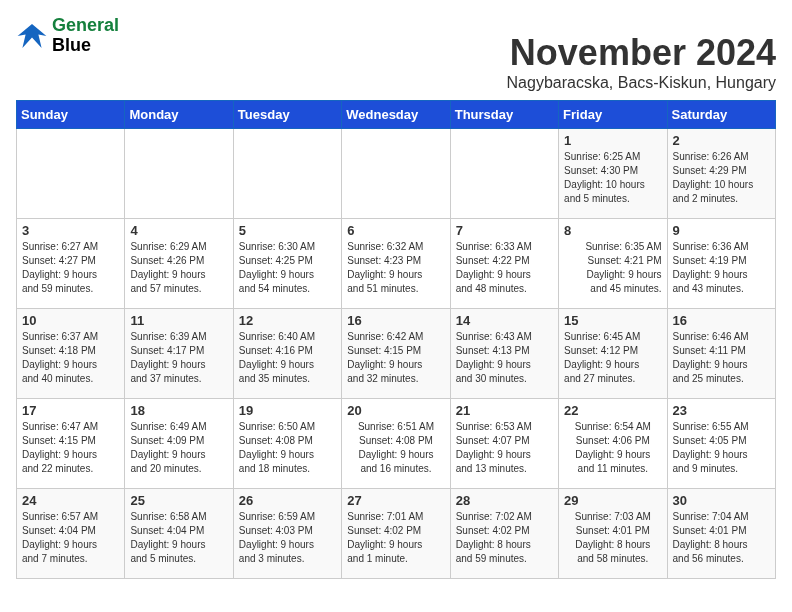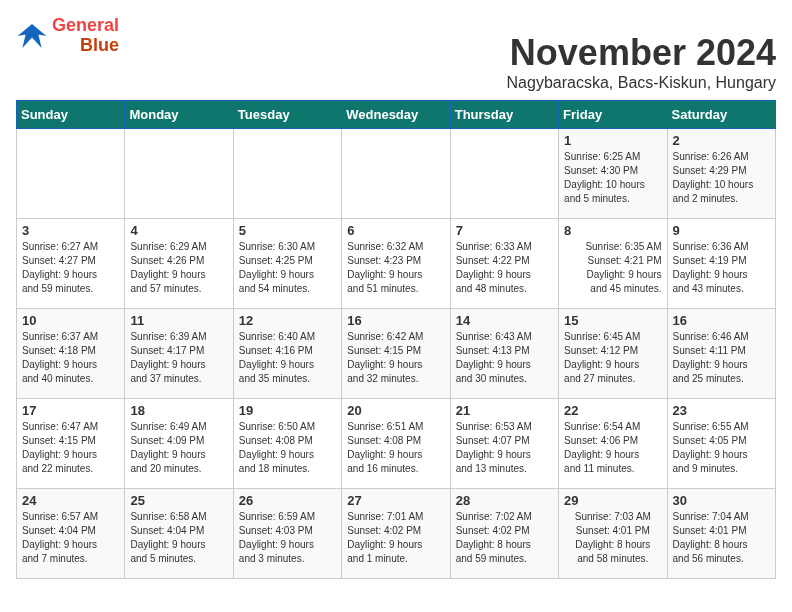--- a/index.html
+++ b/index.html
@@ -45,21 +45,21 @@
       color: #333;
       font-weight: normal;
       text-align: center;
     }
     table {
       width: 100%;
       border-collapse: collapse;
       table-layout: fixed;
     }
     thead th {
-      background-color: #0f766e;
+      background-color: #1d4ed8;
       color: white;
       font-size: 13px;
       font-weight: bold;
       padding: 6px 4px;
       text-align: left;
       border: 1px solid #1565c0;
     }
     tbody td {
       border: 1px solid #ccc;
       vertical-align: top;
@@ -89,22 +89,22 @@
   </style>
 </head>
 <body>
 
 <div class="header-area">
   <div class="logo">
     <svg class="logo-bird" viewBox="0 0 40 40">
       <polygon points="20,5 38,20 28,18 32,35 20,22 8,35 12,18 2,20" fill="#1565c0"></polygon>
     </svg>
     <div class="logo-text">
-      <div style="color:#ef4444;">General</div>
-      <div style="color:#c2410c;margin-left:28px;">Blue</div>
+      <div style="color:#15803d;">General</div>
+      <div style="color:#000000;">Blue</div>
     </div>
   </div>
   <div class="title-area">
     <div class="month-title">November 2024</div>
     <div class="location-title">Nagybaracska, Bacs-Kiskun, Hungary</div>
   </div>
 </div>
 
 <table>
   <thead>
@@ -259,35 +259,35 @@
         </td>
         <td>
           <span class="day-number">19</span>
           <div class="day-info" style="white-space: pre-line;">Sunrise: 6:50 AM
 Sunset: 4:08 PM
 Daylight: 9 hours
 and 18 minutes.</div>
         </td>
         <td>
           <span class="day-number">20</span>
-          <div class="day-info" style="white-space: pre-line;">Sunrise: 6:51 AM
+          <div class="day-info" style="white-space: pre-line; text-align: center;">Sunrise: 6:51 AM
 Sunset: 4:08 PM
 Daylight: 9 hours
 and 16 minutes.</div>
         </td>
         <td>
           <span class="day-number">21</span>
           <div class="day-info" style="white-space: pre-line;">Sunrise: 6:53 AM
 Sunset: 4:07 PM
 Daylight: 9 hours
 and 13 minutes.</div>
         </td>
         <td>
           <span class="day-number">22</span>
-          <div class="day-info" style="white-space: pre-line;">Sunrise: 6:54 AM
+          <div class="day-info" style="white-space: pre-line; text-align: center;">Sunrise: 6:54 AM
 Sunset: 4:06 PM
 Daylight: 9 hours
 and 11 minutes.</div>
         </td>
         <td>
           <span class="day-number">23</span>
           <div class="day-info" style="white-space: pre-line;">Sunrise: 6:55 AM
 Sunset: 4:05 PM
 Daylight: 9 hours
 and 9 minutes.</div>

